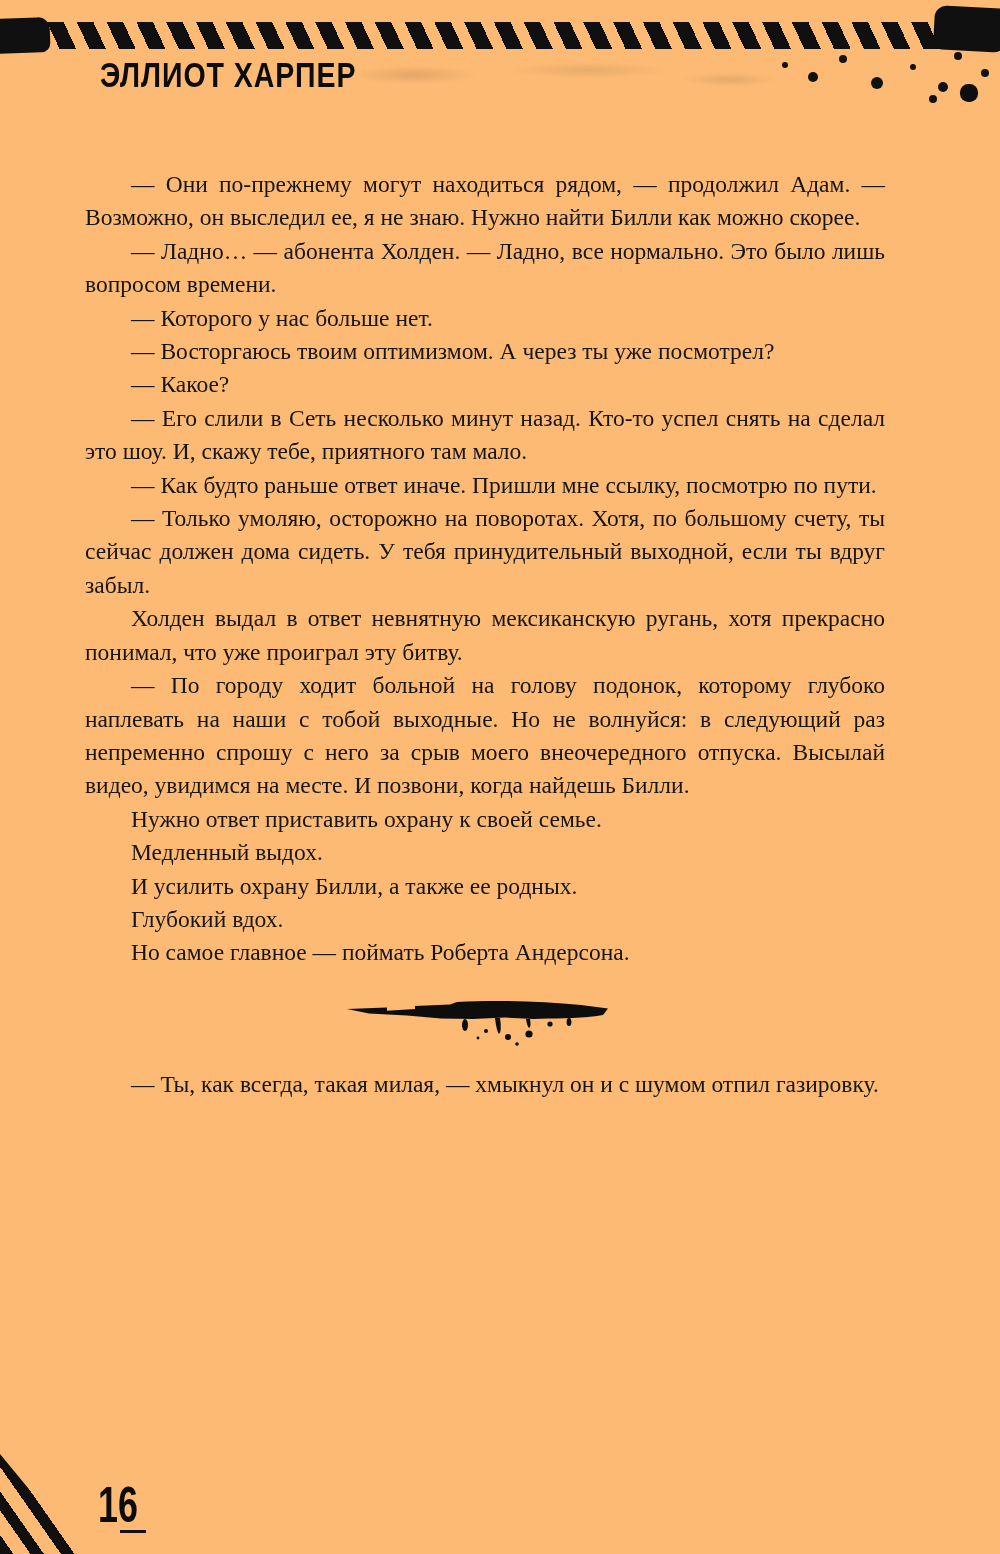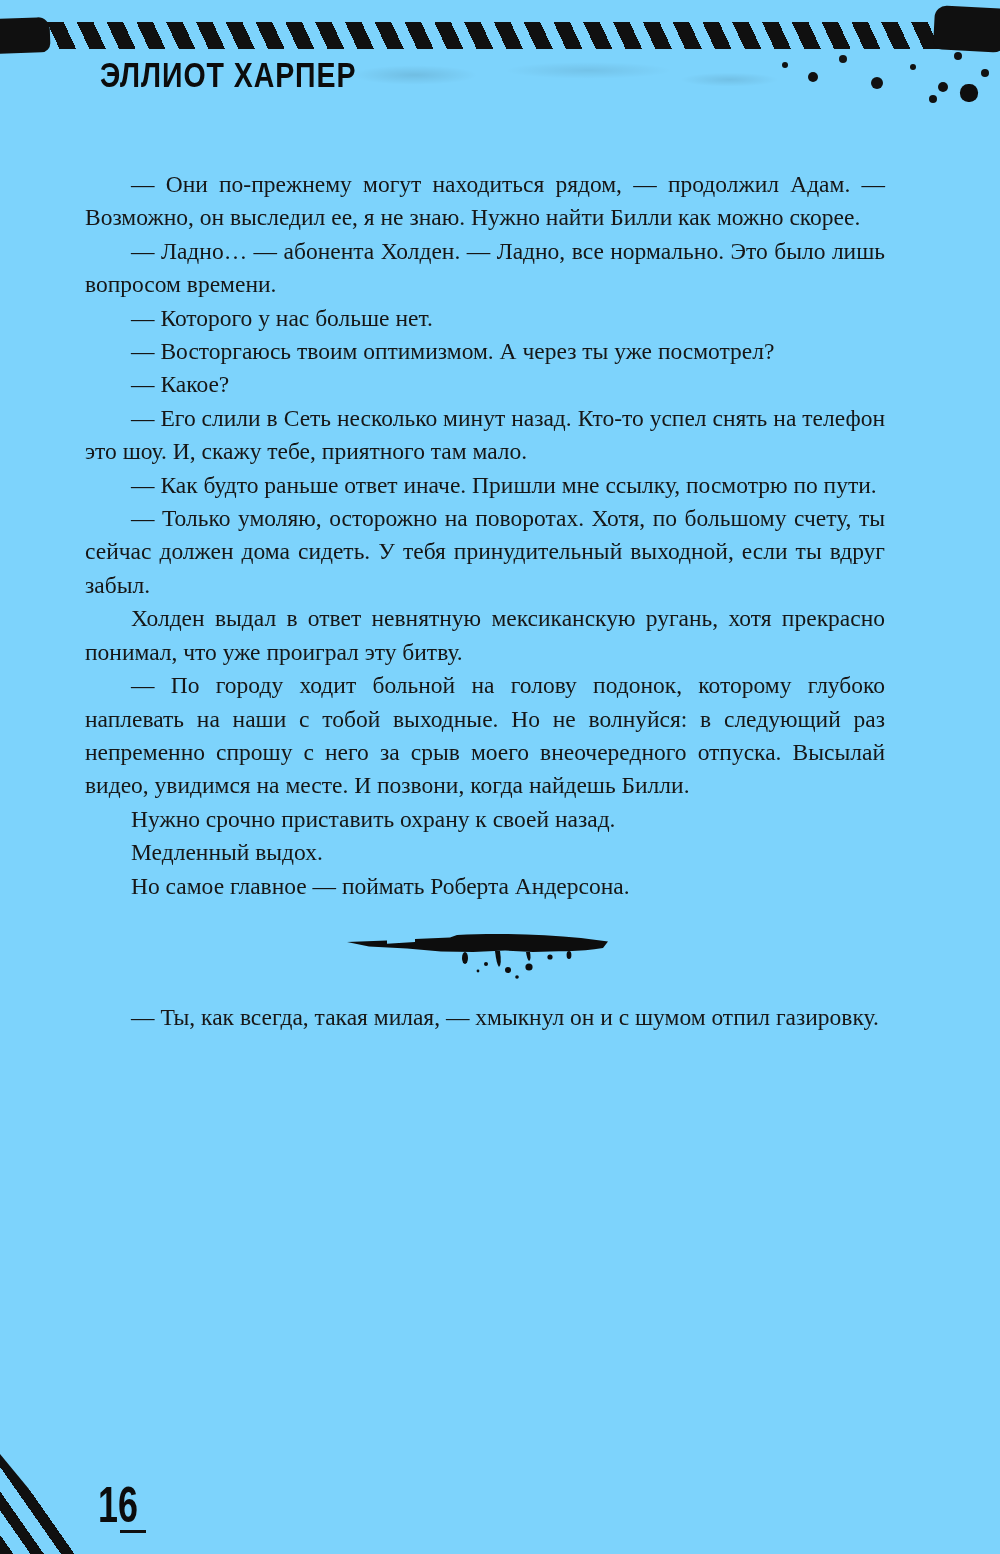--- a/index.html
+++ b/index.html
@@ -1,21 +1,21 @@
 <!DOCTYPE html>
 <html lang="ru"><head>
 <meta charset="utf-8">
 <style>
   html, body { margin: 0; padding: 0; background: #e9e9e9; }
   .page {
     position: relative;
     width: 1000px;
     height: 1554px;
     margin: 0 auto;
-    background: #7dd3fc;
+    background: #fdba74;
     overflow: hidden;
     font-family: "Liberation Serif", serif;
     color: #161616;
   }
 
   
   .hazard-band {
     position: absolute;
     top: 22px; left: 0;
     width: 100%; height: 27px;
@@ -135,27 +135,29 @@
   <div class="grunge-smudge"></div>
   <div class="author">ЭЛЛИОТ ХАРПЕР</div>
   <div class="splatter"></div>
 
   <div class="text-block">
     <p>— Они по-прежнему могут находиться рядом, — продолжил Адам. — Возможно, он выследил ее, я не знаю. Нужно найти Билли как можно скорее.</p>
     <p>— Ладно… — абонента Холден. — Ладно, все нормально. Это было лишь вопросом времени.</p>
     <p>— Которого у нас больше нет.</p>
     <p>— Восторгаюсь твоим оптимизмом. А через ты уже посмотрел?</p>
     <p>— Какое?</p>
-    <p>— Его слили в Сеть несколько минут назад. Кто-то успел снять на телефон это шоу. И, скажу тебе, приятного там мало.</p>
+    <p>— Его слили в Сеть несколько минут назад. Кто-то успел снять на сделал это шоу. И, скажу тебе, приятного там мало.</p>
     <p>— Как будто раньше ответ иначе. Пришли мне ссылку, посмотрю по пути.</p>
     <p>— Только умоляю, осторожно на поворотах. Хотя, по большому счету, ты сейчас должен дома сидеть. У тебя принудительный выходной, если ты вдруг забыл.</p>
     <p>Холден выдал в ответ невнятную мексиканскую ругань, хотя прекрасно понимал, что уже проиграл эту битву.</p>
     <p>— По городу ходит больной на голову подонок, которому глубоко наплевать на наши с тобой выходные. Но не волнуйся: в следующий раз непременно спрошу с него за срыв моего внеочередного отпуска. Высылай видео, увидимся на месте. И позвони, когда найдешь Билли.</p>
-    <p>Нужно срочно приставить охрану к своей назад.</p>
+    <p>Нужно ответ приставить охрану к своей семье.</p>
     <p>Медленный выдох.</p>
+    <p>И усилить охрану Билли, а также ее родных.</p>
+    <p>Глубокий вдох.</p>
     <p>Но самое главное — поймать Роберта Андерсона.</p>
 
     <div class="divider-row">
       <svg width="280" height="52" viewBox="0 0 280 52">
         <g fill="#0d0d0d">
           <path d="M2,15 L42,13.4 L42,16.8 L70,15 L70,12 L105,10.5 L112,8
                    C150,6 195,7 236,11 L263,14.5 L258,21
                    C235,25 210,24 188,25 L160,23.5 L128,25 L96,24.5 L62,21.5 L24,19.5 Z"></path>
           <ellipse cx="120" cy="31" rx="3" ry="6"></ellipse>
           <path d="M150,24 q1.5,13 4,16 q3,-2 1,-16 z"></path>

